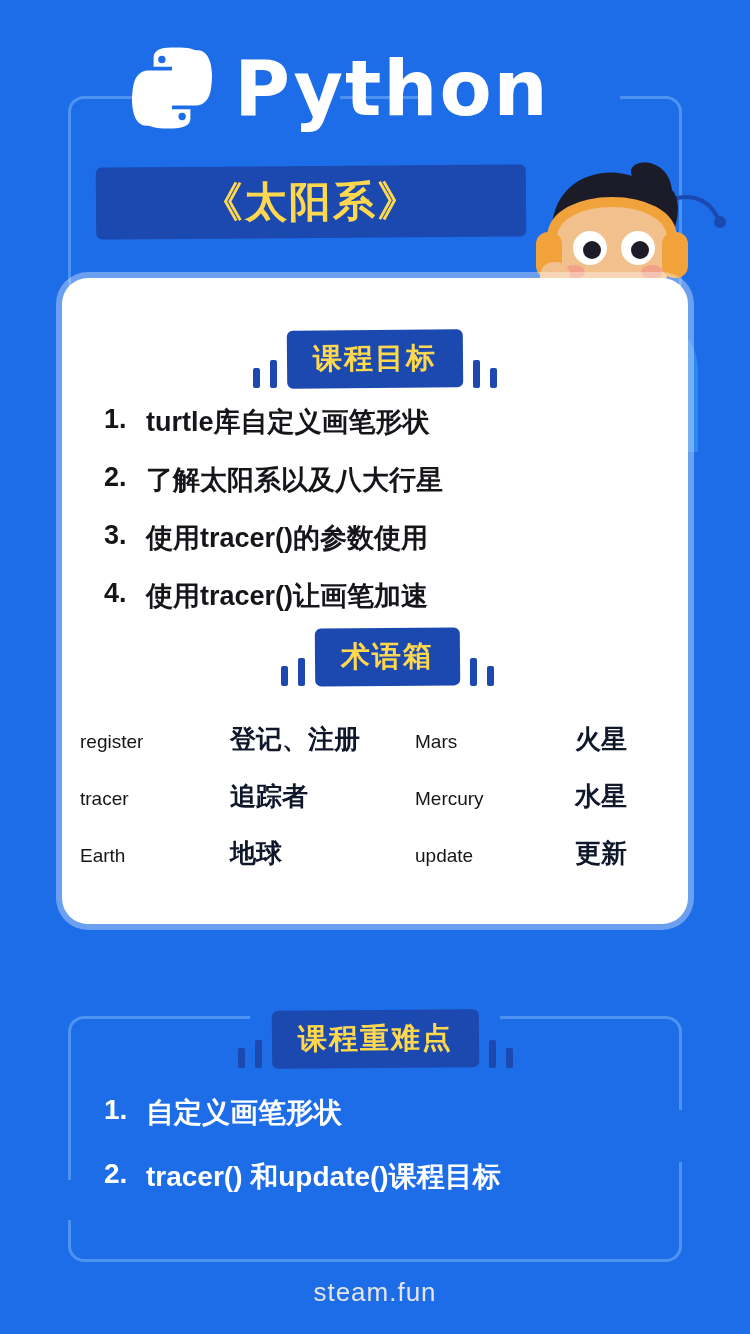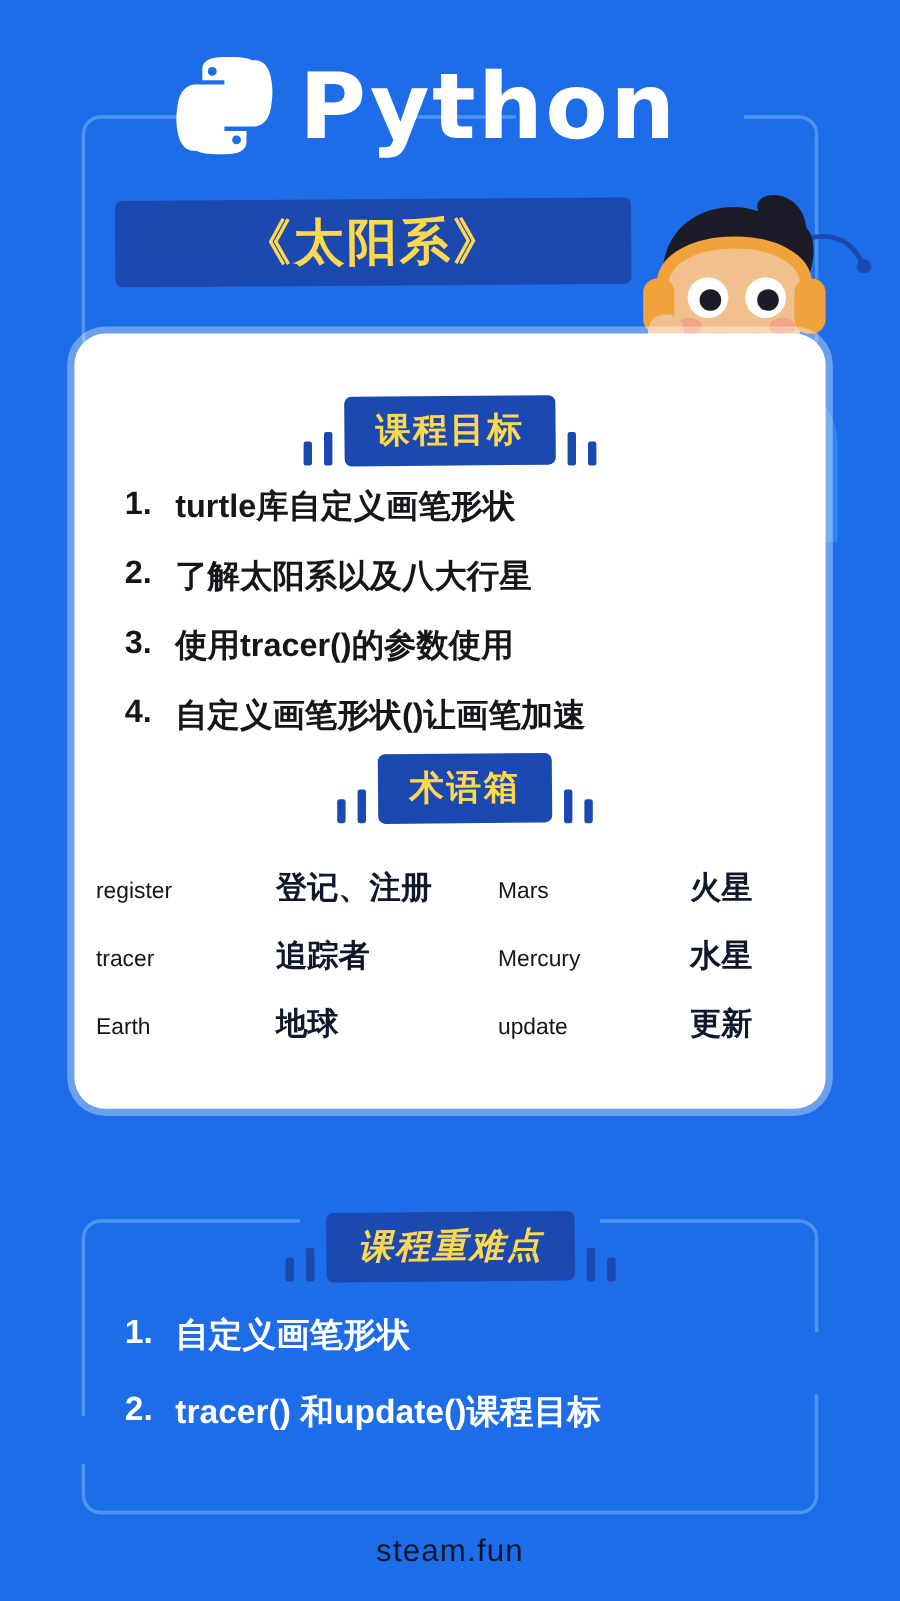--- a/index.html
+++ b/index.html
@@ -9,21 +9,21 @@
   }
   body {
     background: #1d6ce8;
     position: relative;
     overflow: hidden;
   }
 
   
   .header {
     position: absolute;
-    top: 42px; left: 15px; width: 676px;
+    top: 42px; left: 0; width: 676px;
     display: flex; align-items: center; justify-content: center;
     gap: 16px;
   }
   .py-logo { width: 92px; height: 92px; position: relative; }
   .py-title {
     font-size: 76px;
     font-weight: bold;
     color: #ffffff;
     letter-spacing: 2px;
     font-family: "DejaVu Sans", sans-serif;
@@ -142,21 +142,21 @@
     display: flex;
     gap: 8px;
   }
   .kp-num { min-width: 34px; }
 
   
   .footer {
     position: absolute;
     bottom: 26px; left: 0; width: 750px;
     text-align: center;
-    color: #0f172a;
+    color: #e5e5e5;
     font-size: 26px;
     letter-spacing: 1px;
   }
 
   
   .mascot {
     position: absolute;
     top: 142px; left: 492px;
     width: 240px; height: 320px;
   }
@@ -244,21 +244,21 @@
   <div class="goal-item">
     <span class="goal-num">2.</span>
     <span>了解太阳系以及八大行星</span>
   </div>
   <div class="goal-item">
     <span class="goal-num">3.</span>
     <span>使用tracer()的参数使用</span>
   </div>
   <div class="goal-item">
     <span class="goal-num">4.</span>
-    <span>自定义画笔形状()让画笔加速</span>
+    <span>使用tracer()让画笔加速</span>
   </div>
 </div>
 
 <div class="chip-wrap" style="top:628px;left:12px;">
   <span class="tick small"></span>
   <span class="tick"></span>
   <span class="chip"><span class="chip-text">术语箱</span></span>
   <span class="tick"></span>
   <span class="tick small"></span>
 </div>
@@ -273,21 +273,21 @@
   <span class="gl-zh">追踪者</span>
   <span class="gl-en">Mercury</span>
   <span class="gl-zh">水星</span>
 
   <span class="gl-en">Earth</span>
   <span class="gl-zh">地球</span>
   <span class="gl-en">update</span>
   <span class="gl-zh">更新</span>
 </div>
 
-<div class="chip-wrap" style="top:1010px;left:0;font-style:italic;">
+<div class="chip-wrap" style="top:1010px;left:0;">
   <span class="tick small"></span>
   <span class="tick"></span>
   <span class="chip"><span class="chip-text">课程重难点</span></span>
   <span class="tick"></span>
   <span class="tick small"></span>
 </div>
 
 <div class="kp-list">
   <div class="kp-item">
     <span class="kp-num">1.</span>

